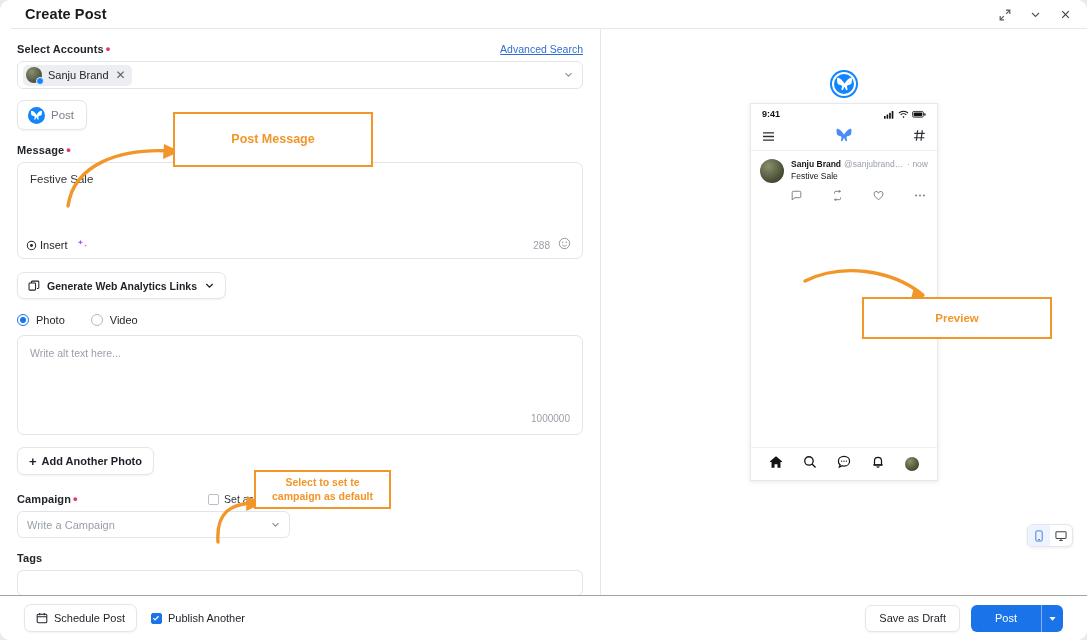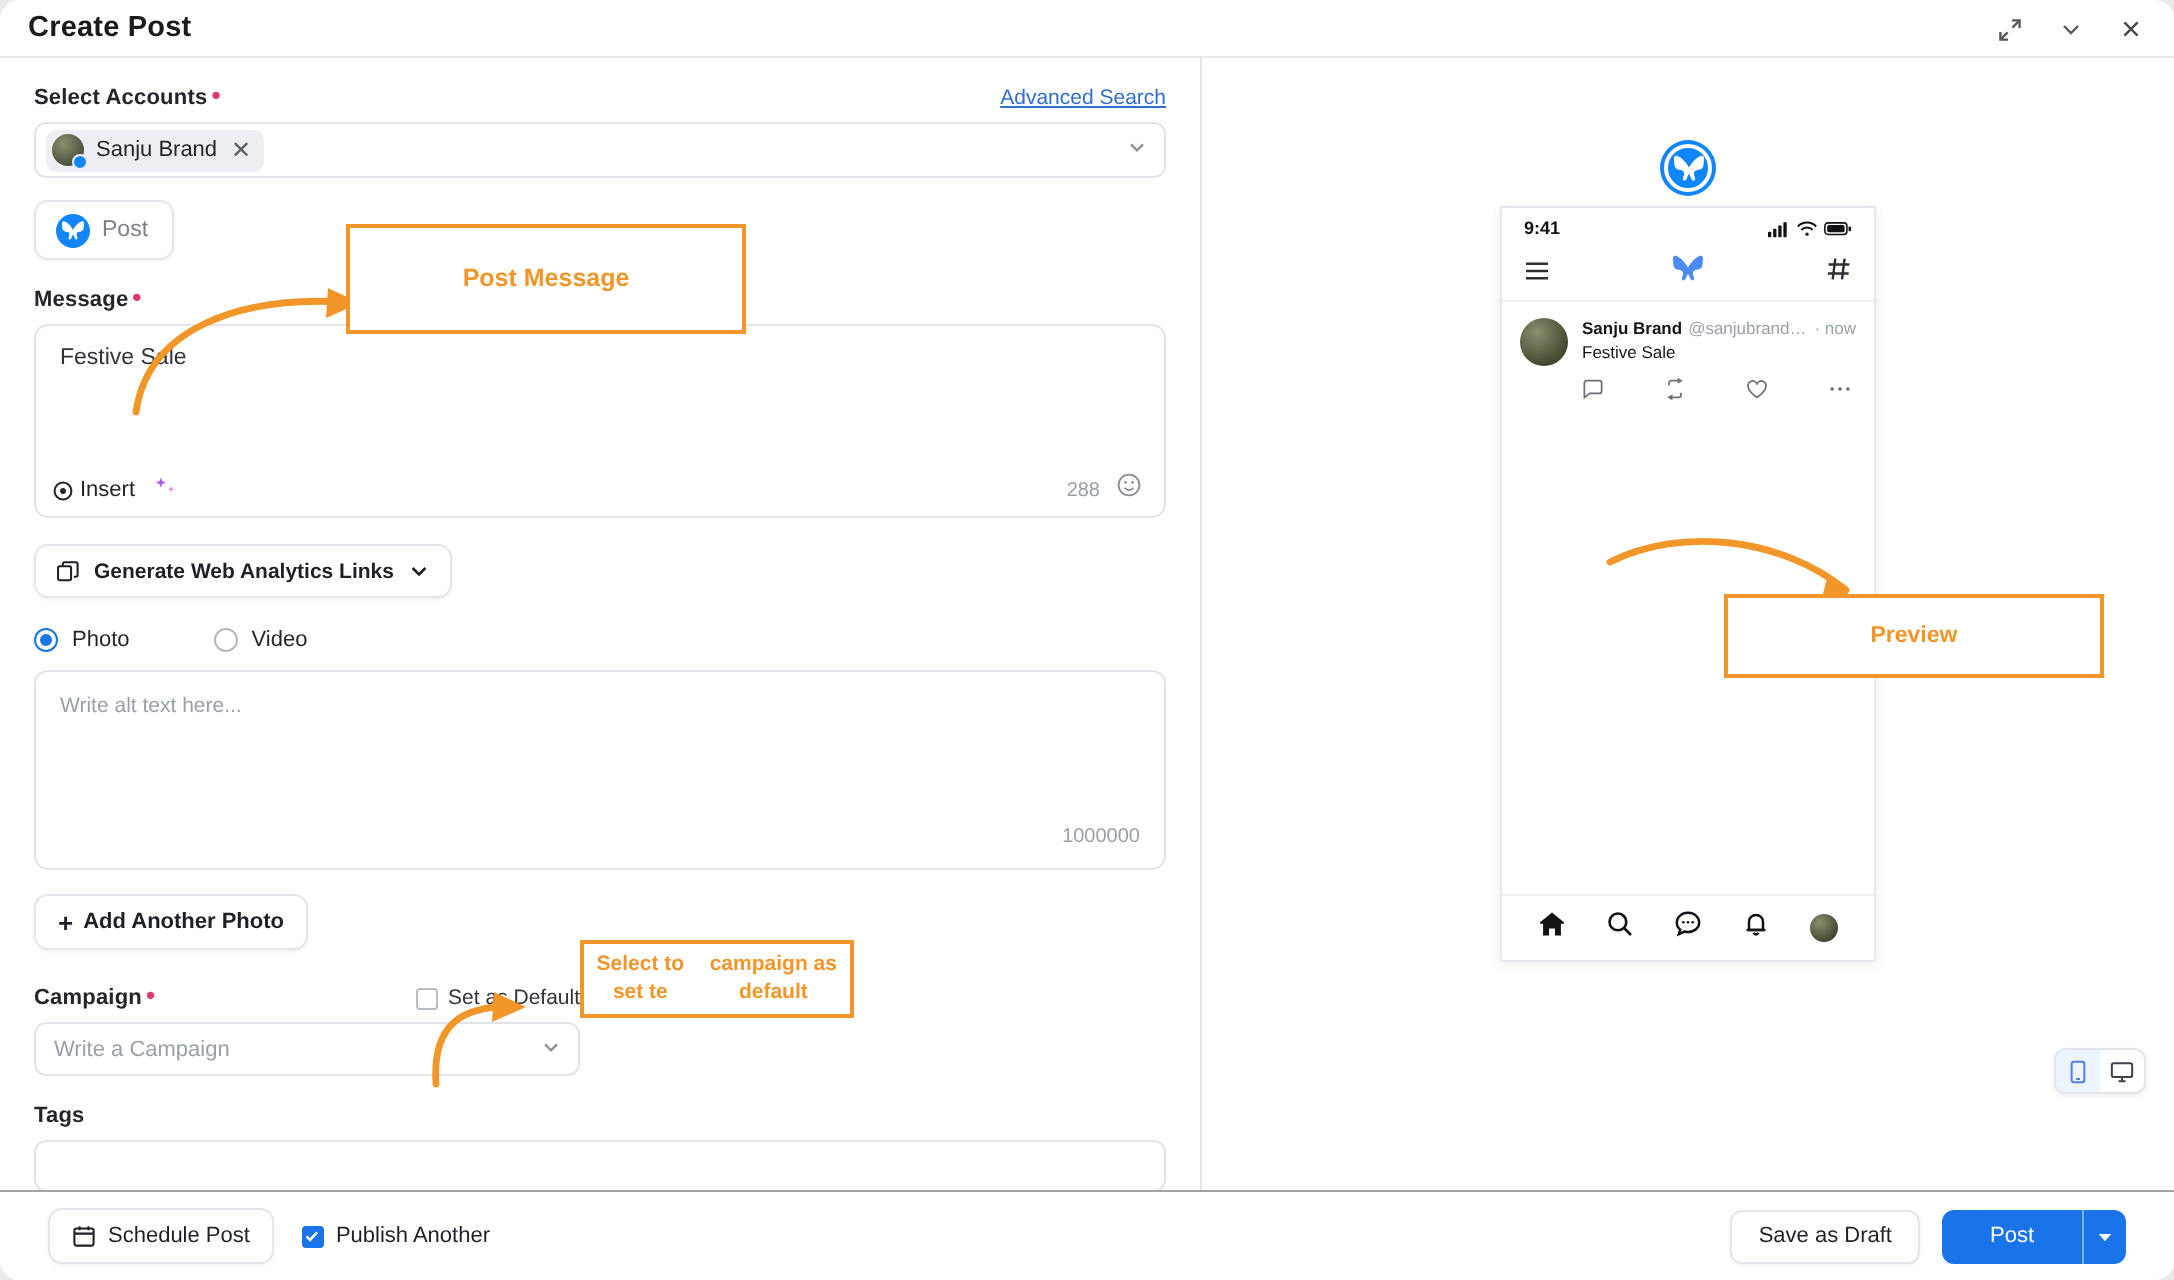--- a/index.html
+++ b/index.html
@@ -20,20 +20,21 @@
   }
 
   
   .titlebar {
     height: 29px; flex: 0 0 29px;
     background: #ffffff;
     border-bottom: 1px solid #e6e8ec;
     display: flex; align-items: center;
     padding: 0 10px 0 14px;
     position: relative;
+    margin-left: 11px;
   }
   .titlebar-title {
     font-size: 14.5px; font-weight: bold; color: #1b1b1f;
     letter-spacing: .1px;
   }
   .titlebar-actions {
     position: absolute; right: 8px; top: 0; height: 29px;
     display: flex; align-items: center; gap: 2px;
   }
   .tb-btn {
@@ -144,21 +145,21 @@
   .analytics-btn {
     margin-top: 13px;
     display: inline-flex; align-items: center; gap: 7px;
     height: 27px; padding: 0 10px;
     border: 1px solid #e3e6ea; border-radius: 7px;
     background: #fff; cursor: pointer;
     box-shadow: 0 1px 2px rgba(20,25,40,.05);
     font-size: 10.5px; font-weight: bold; color: #1d2127;
   }
 
-  .media-radios { margin-top: 15px; display: flex; align-items: center; gap: 42px; }
+  .media-radios { margin-top: 15px; display: flex; align-items: center; gap: 26px; }
   .radio-item { display: flex; align-items: center; gap: 7px; cursor: pointer; }
   .radio {
     width: 12px; height: 12px; border-radius: 50%;
     border: 1.3px solid #b3b8c0; background: #fff;
     display: flex; align-items: center; justify-content: center;
   }
   .radio.on { border-color: #1a73e8; }
   .radio.on::after {
     content: ""; width: 6px; height: 6px; border-radius: 50%; background: #1a73e8;
   }
@@ -516,21 +517,21 @@
         <path d="M104 20 L120 27.5 L103 35 Z" fill="#f2962a"></path>
       </svg>
       <div class="anno" style="left:173px; top:83px; width:200px; height:55px; font-size:12.5px;">
         <span>Post Message</span>
       </div>
 
       <svg class="anno-svg" style="left:205px; top:455px; width:70px; height:62px;">
         <path d="M13 58 C11 28, 26 20, 48 19" stroke="#f2962a" stroke-width="3.4" fill="none" stroke-linecap="round"></path>
         <path d="M42 12 L58 19.5 L41 27 Z" fill="#f2962a"></path>
       </svg>
-      <div class="anno" style="left:254px; top:441px; width:137px; height:39px; font-size:10.5px; margin-left:36px;">
+      <div class="anno" style="left:254px; top:441px; width:137px; height:39px; font-size:10.5px; flex-direction:column;">
         <span>Select to set te</span>
         <span>campaign as default</span>
       </div>
     </div>
 
     <div class="right-pane">
 
       <div class="bsky-top-logo">
         <svg width="15" height="15" viewBox="0 0 24 24" fill="#ffffff">
           <path d="M12 10.8C10.9 8.7 7.9 4.7 5.1 2.8 2.4 1 1.4 1.3 .8 1.6.1 2 0 3.1 0 3.7c0 .6.3 5.2.6 6 .8 2.4 3.4 3.3 5.8 3-.4.1-.7.1-1 .2 2.4.4 3.3 1.7 2.1 5.2-1.4 3.9 1.5 4 2.7 1.4.3-.6.9-2 1.8-3.9.9 1.9 1.5 3.3 1.8 3.9 1.2 2.6 4.1 2.5 2.7-1.4-1.2-3.5-.3-4.8 2.1-5.2-.3 0-.6-.1-1-.2 2.4.3 5-.6 5.8-3 .3-.8.6-5.4.6-6 0-.6-.1-1.7-.8-2.1-.6-.3-1.6-.6-4.3 1.2C16.1 4.7 13.1 8.7 12 10.8z"></path>

